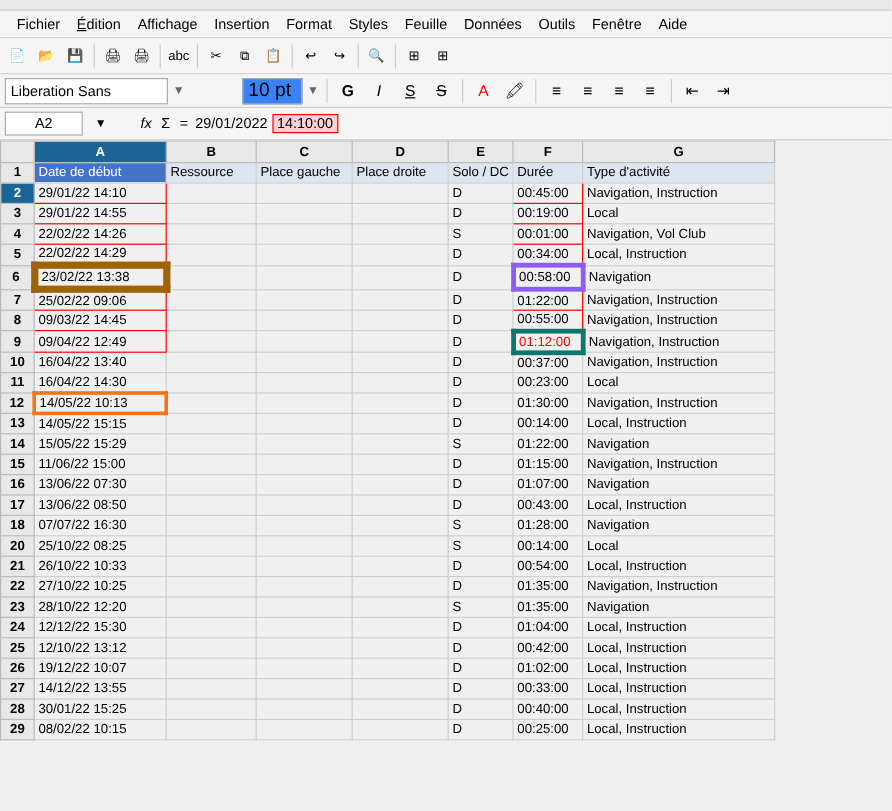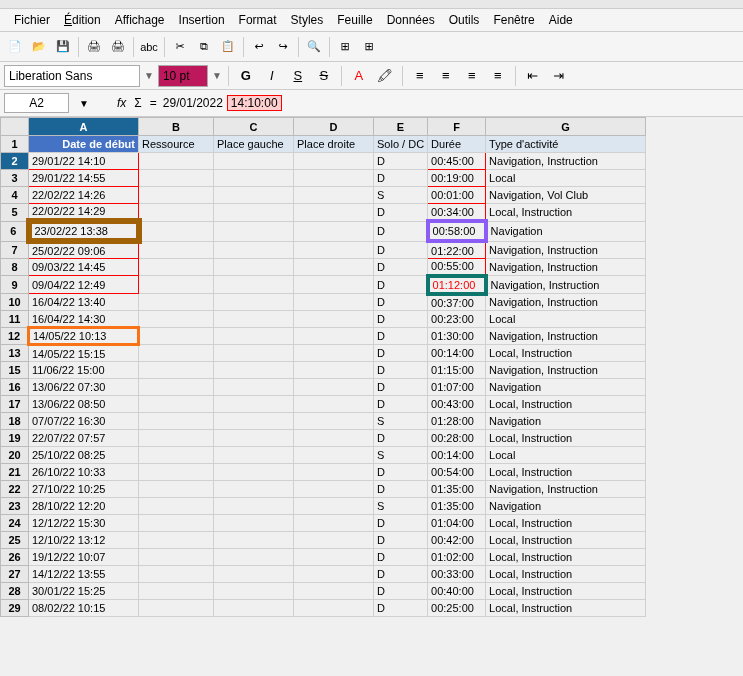--- a/index.html
+++ b/index.html
@@ -63,22 +63,23 @@
       width: 136px; height: 22px;
       border: 1px solid #aaa;
       padding: 1px 4px;
       font-size: 12px;
       background: white;
     }
     .font-size-box {
       width: 50px; height: 22px;
       border: 1px solid #aaa;
       padding: 1px 4px;
-      font-size: 12px;
-      background: #be185d;
+      font-size: 16px;
+      background: #3b82f6;
+      margin-left: 44px;
     }
     .font-btn {
       width: 22px; height: 22px;
       border: 1px solid transparent;
       background: transparent;
       cursor: pointer;
       font-size: 13px;
       display: flex; align-items: center; justify-content: center;
     }
     
@@ -160,22 +161,22 @@
       overflow: hidden;
       white-space: nowrap;
       vertical-align: middle;
     }
     td.cell.active-cell {
       border: 2px solid #1a6496;
     }
     td.cell.col-a-header {
       background: #4472c4;
       color: white;
-      font-weight: bold;
-      text-align: right;
+      font-weight: normal;
+      text-align: left;
     }
     td.cell.header-row {
       background: #dce6f1;
       font-weight: normal;
     }
   </style>
 </head>
 <body>
 
 <div id="title-bar">
@@ -401,20 +402,30 @@
           <th class="row-header">13</th>
           <td class="cell">14/05/22 15:15</td>
           <td class="cell"></td>
           <td class="cell"></td>
           <td class="cell"></td>
           <td class="cell">D</td>
           <td class="cell">00:14:00</td>
           <td class="cell">Local, Instruction</td>
         </tr>
         <tr>
+          <th class="row-header">14</th>
+          <td class="cell">15/05/22 15:29</td>
+          <td class="cell"></td>
+          <td class="cell"></td>
+          <td class="cell"></td>
+          <td class="cell">S</td>
+          <td class="cell">01:22:00</td>
+          <td class="cell">Navigation</td>
+        </tr>
+        <tr>
           <th class="row-header">15</th>
           <td class="cell">11/06/22 15:00</td>
           <td class="cell"></td>
           <td class="cell"></td>
           <td class="cell"></td>
           <td class="cell">D</td>
           <td class="cell">01:15:00</td>
           <td class="cell">Navigation, Instruction</td>
         </tr>
         <tr>
@@ -441,30 +452,20 @@
           <th class="row-header">18</th>
           <td class="cell">07/07/22 16:30</td>
           <td class="cell"></td>
           <td class="cell"></td>
           <td class="cell"></td>
           <td class="cell">S</td>
           <td class="cell">01:28:00</td>
           <td class="cell">Navigation</td>
         </tr>
         <tr>
-          <th class="row-header">19</th>
-          <td class="cell">22/07/22 07:57</td>
-          <td class="cell"></td>
-          <td class="cell"></td>
-          <td class="cell"></td>
-          <td class="cell">D</td>
-          <td class="cell">00:28:00</td>
-          <td class="cell">Local, Instruction</td>
-        </tr>
-        <tr>
           <th class="row-header">20</th>
           <td class="cell">25/10/22 08:25</td>
           <td class="cell"></td>
           <td class="cell"></td>
           <td class="cell"></td>
           <td class="cell">S</td>
           <td class="cell">00:14:00</td>
           <td class="cell">Local</td>
         </tr>
         <tr>

